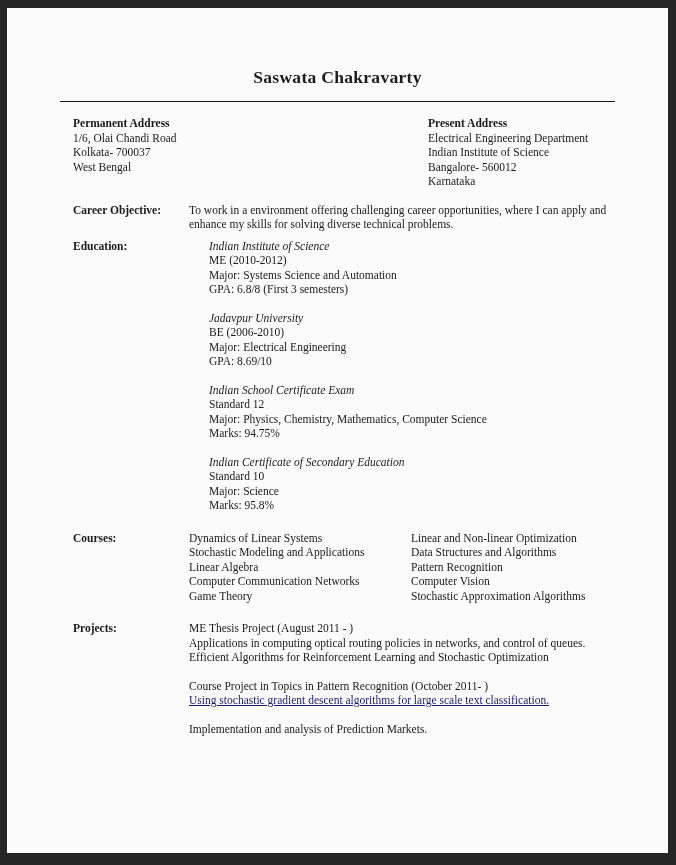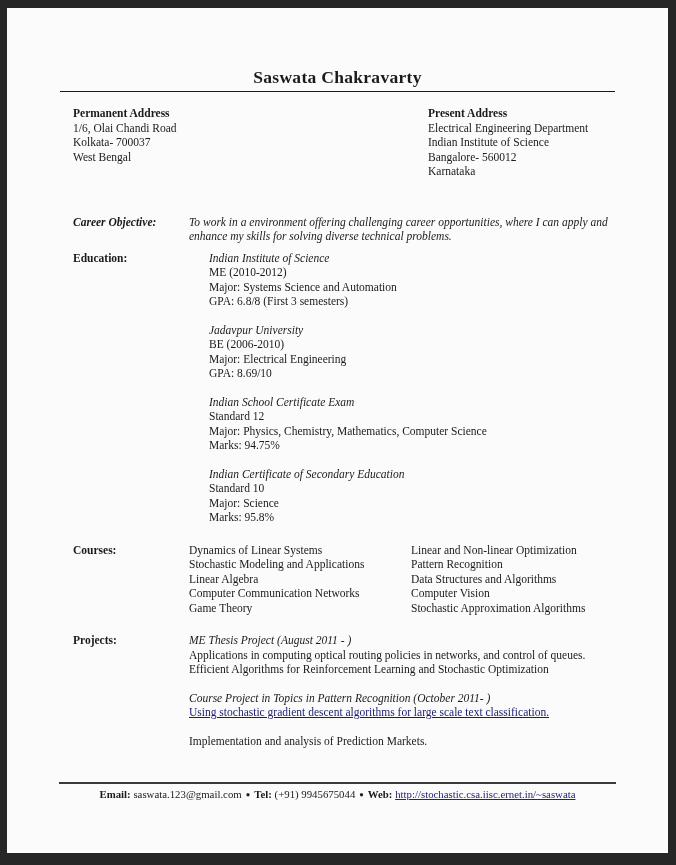--- a/index.html
+++ b/index.html
@@ -19,43 +19,43 @@
     font-size:11.5px;
     line-height:14.5px;
     overflow:hidden;
   }
   .header-name {
     text-align:center;
     font-size:17.5px;
     line-height:21px;
     font-weight:700;
     margin:0 53px;
-    padding-bottom:3px;
+    padding-bottom:13px;
     border-bottom:1px solid #1a1a1a;
     letter-spacing:0.3px;
   }
   .addr-row { display:flex; margin:14px 0 0 66px; }
   .addr-left { width:355px; }
   .addr-right { flex:1; }
   .b { font-weight:700; }
   .i { font-style:italic; }
   .section { display:flex; align-items:flex-start; }
   .sec-label { width:116px; margin-left:66px; font-weight:700; flex-shrink:0; }
   .sec-content { width:438px; }
-  .mt-co { margin-top:36px;font-style:italic; }
+  .mt-co { margin-top:14px; }
   .mt-sec { margin-top:7px;gap:20px; }
   .mt-sm { margin-top:18px; }
   .edu-entry { margin-bottom:14px; }
   .edu-entry:last-child { margin-bottom:0; }
   .courses-cols { display:flex;align-items:flex-end; }
   .course-col1 { width:222px; }
   .course-col2 { flex:1; }
   .proj-entry { margin-bottom:14px; }
   .proj-entry:last-child { margin-bottom:0; }
-  .proj-title { font-style:italic; white-space:pre-wrap; }
+  .proj-title { white-space:pre-wrap; }
   a.doc-link { color:#1b1b6e; text-decoration:underline; cursor:pointer; }
   .footer {
     margin:34px 52px 0;
     border-top:2px solid #3a3a3a;
     padding-top:3px;
     text-align:center;
     font-size:10.8px;
     line-height:14px;
     white-space:nowrap;
   }
@@ -125,22 +125,22 @@
     <div class="sec-content courses-cols">
       <div class="course-col1">
         <div>Dynamics of Linear Systems</div>
         <div>Stochastic Modeling and Applications</div>
         <div>Linear Algebra</div>
         <div>Computer Communication Networks</div>
         <div>Game Theory</div>
       </div>
       <div class="course-col2">
         <div>Linear and Non-linear Optimization</div>
+        <div>Data Structures and Algorithms</div>
         <div>Pattern Recognition</div>
-        <div>Data Structures and Algorithms</div>
         <div>Computer Vision</div>
         <div>Stochastic Approximation Algorithms</div>
       </div>
     </div>
   </div>
 
   <div class="section mt-sm">
     <div class="sec-label">Projects:</div>
     <div class="sec-content">
       <div class="proj-entry">
@@ -151,20 +151,14 @@
       <div class="proj-entry">
         <div class="proj-title">Course Project in Topics in Pattern Recognition (October 2011- )</div>
         <div><a class="doc-link">Using stochastic gradient descent algorithms for large scale text classification.</a></div>
       </div>
       <div class="proj-entry">
         <div>Implementation and analysis of Prediction Markets.</div>
       </div>
     </div>
   </div>
 
-  <div class="footer">
-    <span class="b">Email:</span>
-    <span>saswata.123@gmail.com</span><span class="bullet">●</span><span class="b">Tel:</span>
-    <span>(+91) 9945675044</span><span class="bullet">●</span><span class="b">Web:</span>
-    <a>http://stochastic.csa.iisc.ernet.in/~saswata</a>
-  </div>
 
 </div>
 
 </body></html>

